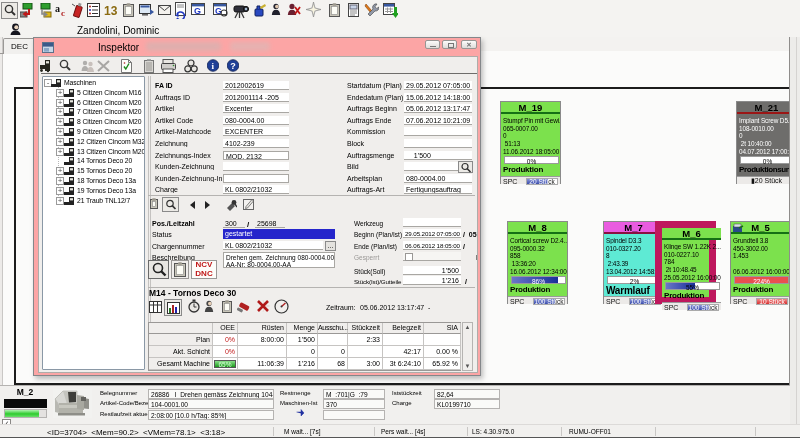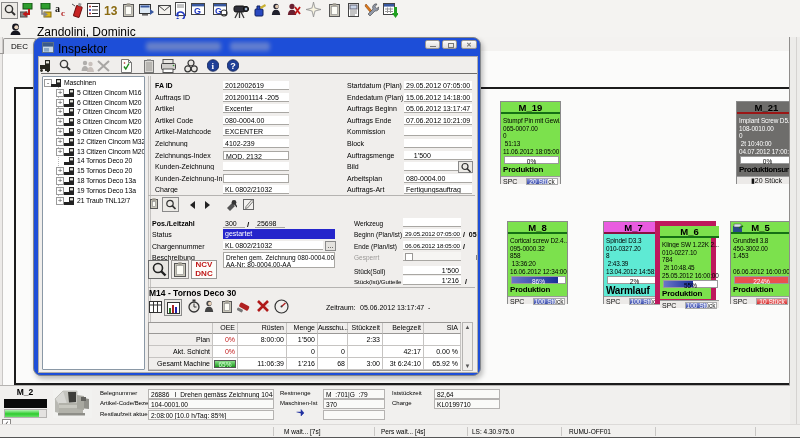--- a/index.html
+++ b/index.html
@@ -1,18 +1,18 @@
 <!DOCTYPE html>
 <html><head><meta charset="utf-8"><style>
 *{margin:0;padding:0;box-sizing:border-box;}
 html,body{width:800px;height:438px;}
 body{position:relative;font-family:"Liberation Sans",sans-serif;background:#f3f2f0;overflow:hidden;font-size:8px;color:#000;}
 .a{position:absolute;}
 .lbl{position:absolute;font-size:7px;white-space:nowrap;}
-.lbl8{position:absolute;font-size:12px;white-space:nowrap;}
+.lbl8{position:absolute;font-size:10px;white-space:nowrap;margin-left:40px;}
 .vbox{position:absolute;background:#fff;border-bottom:1px solid #a9a7a3;font-size:7px;white-space:nowrap;overflow:hidden;padding:1px 0 0 2px;height:9px;}
 .pbox{position:absolute;width:8px;height:8px;border:1px solid #9a9a9a;background:#fff;font-size:8px;line-height:6px;text-align:center;color:#555;}
 .tr-txt{position:absolute;font-size:6.8px;white-space:nowrap;letter-spacing:-0.1px;}
 </style></head><body>
 <div class="a" style="left:0;top:0;width:800px;height:21px;background:#f4f3f1;"></div>
 <svg class="a" style="left:1px;top:2px;" width="17" height="17" viewBox="0 0 17 17">
     <rect x="0.5" y="0.5" width="16" height="16" fill="#eceae6" stroke="#8a8a8a"></rect>
     <g transform="translate(2,2)">
       <circle cx="6" cy="5" r="3.6" fill="none" stroke="#303030" stroke-width="1.4"></circle>
       <line x1="8.6" y1="7.6" x2="12" y2="11" stroke="#303030" stroke-width="2"></line>
@@ -225,21 +225,21 @@
       <div class="a" style="left:0;top:74px;width:59px;height:8px;background:#eceae8;border-top:1px solid #9a9a9a;font-size:7px;">
         <span class="a" style="left:2px;top:0.5px;color:#111;">SPC</span>
         <div class="a" style="left:25px;top:0.5px;width:32px;height:7px;background:#fff;border:1px solid #aaa;overflow:hidden;">
           <div class="a" style="left:0;top:0;width:30px;height:6px;color:#222;font-size:6.5px;text-align:center;line-height:6px;">100 Stück</div>
           <div class="a" style="left:0;top:0;width:21px;height:7px;background:linear-gradient(#8a96d8,#1a2f9a);overflow:hidden;">
             <div class="a" style="left:0;top:0;width:30px;height:6px;color:#fff;font-size:6.5px;text-align:center;line-height:6px;">100 Stück</div>
           </div>
         </div>
       </div>
     </div>
-<div class="a" style="left:655px;top:184px;width:61px;height:83px;border:5px solid #be185d;background:#7ce14d;">
+<div class="a" style="left:655px;top:184px;width:61px;height:83px;border:7px solid #be185d;background:#7ce14d;">
       <div class="a" style="left:0;top:0;width:59px;height:12px;background:#7ce14d;border-bottom:2px solid #157015;text-align:center;font-size:9.5px;font-weight:bold;color:#000;padding-top:0px;">M_6</div>
       <div class="a" style="left:2px;top:15px;width:57px;font-size:6.4px;color:#000;white-space:nowrap;overflow:hidden;letter-spacing:-0.1px;">Klinge SW 1.22K 2...</div>
       <div class="a" style="left:2px;top:22.7px;width:57px;font-size:6.4px;color:#000;white-space:nowrap;overflow:hidden;letter-spacing:-0.1px;">010-0227.10</div>
       <div class="a" style="left:2px;top:30.4px;width:57px;font-size:6.4px;color:#000;white-space:nowrap;overflow:hidden;letter-spacing:-0.1px;">784</div>
       <div class="a" style="left:2px;top:38.1px;width:57px;font-size:6.4px;color:#000;white-space:nowrap;overflow:hidden;letter-spacing:-0.1px;">&nbsp;2t 10:48.45</div>
       <div class="a" style="left:2px;top:45.800000000000004px;width:57px;font-size:6.4px;color:#000;white-space:nowrap;overflow:hidden;letter-spacing:-0.1px;">25.05.2012 16:00:00</div>
       <div class="a" style="left:3px;top:54px;width:55px;height:8px;background:#fff;border:1px solid #9a9a9a;">
         <div class="a" style="left:0;top:0;width:55%;height:6px;background:linear-gradient(90deg,#6a76c8,#1a2f9a);"></div>
         <div class="a" style="left:0;top:0.5px;width:53px;text-align:center;font-size:6.5px;color:#000;">55%</div>
       </div>
@@ -270,21 +270,21 @@
         <div class="a" style="left:0;top:0;width:100%;height:6px;background:#e85050;"></div>
         <div class="a" style="left:0;top:0.5px;width:53px;text-align:center;font-size:6.5px;color:#fff;">224%</div>
       </div>
       <div class="a" style="left:2px;top:63px;font-size:8px;font-weight:bold;color:#000;white-space:nowrap;width:58px;overflow:hidden;letter-spacing:-0.2px;">Produktion</div>
       <div class="a" style="left:0;top:74px;width:59px;height:8px;background:#eceae8;border-top:1px solid #9a9a9a;font-size:7px;">
         <span class="a" style="left:2px;top:0.5px;color:#111;">SPC</span>
         <div class="a" style="left:25px;top:0.5px;width:32px;height:7px;background:linear-gradient(#f08a8a,#d83030);border:1px solid #aaa;color:#fff;font-size:6.5px;text-align:center;line-height:6px;">10 Stück</div>
       </div>
     </div>
 </div>
-<div class="a" style="left:33px;top:37px;width:448px;height:339px;background:#1d4ed8;border:1px solid #84878a;border-radius:8px;box-shadow:2px 3px 5px rgba(0,0,0,0.25);">
+<div class="a" style="left:33px;top:37px;width:448px;height:339px;background:#fca5a5;border:1px solid #84878a;border-radius:0;box-shadow:2px 3px 5px rgba(0,0,0,0.25);">
     <svg class="a" style="left:8px;top:4px;" width="12" height="11" viewBox="0 0 12 11">
       <rect x="0.5" y="0.5" width="11" height="10" fill="#c8d8e8" stroke="#5a708a"></rect>
       <rect x="1" y="1" width="10" height="3.6" fill="#3a5a8a"></rect>
       <rect x="2" y="6" width="5" height="3.6" fill="#8aa8c8"></rect>
     </svg>
     <div class="lbl8" style="left:24px;top:4px;">Inspektor</div>
     <div class="a" style="left:112px;top:4px;width:75px;height:9px;background:#bdbbb9;opacity:.45;filter:blur(2px);border-radius:3px;"></div>
     <div class="a" style="left:196px;top:4px;width:40px;height:9px;background:#c6c4c2;opacity:.4;filter:blur(2px);border-radius:3px;"></div>
     <div class="a" style="left:391px;top:2px;width:15px;height:9px;background:linear-gradient(#fcfbfa,#dedcd9);border:1px solid #989694;border-radius:2px;">
       <div class="a" style="left:4px;top:4.5px;width:6px;height:1.2px;background:#777;"></div>
@@ -709,16 +709,17 @@
     <div class="a" style="left:434px;top:13px;width:66px;height:10px;background:#fafaf8;border:1px solid #b5b3b1;font-size:6.6px;padding:1px 0 0 2px;white-space:nowrap;overflow:hidden;">KL0199710</div>
   </div>
 <div class="a" style="left:2px;top:419px;width:9px;height:9px;background:#fff;border:1px solid #8a8886;font-size:7px;line-height:7px;text-align:center;color:#333;">✓</div>
 <div class="a" style="left:0;top:424px;width:800px;height:14px;background:#f1f0ee;border-top:1px solid #dcdad8;border-bottom:1px solid #555;">
     <div class="a" style="left:273px;top:2px;width:1px;height:9px;background:#c9c7c5;"></div>
     <div class="a" style="left:374px;top:2px;width:1px;height:9px;background:#c9c7c5;"></div>
     <div class="a" style="left:467px;top:2px;width:1px;height:9px;background:#c9c7c5;"></div>
     <div class="a" style="left:561px;top:2px;width:1px;height:9px;background:#c9c7c5;"></div>
     <div class="a" style="left:655px;top:2px;width:1px;height:9px;background:#c9c7c5;"></div>
     <div class="a" style="left:755px;top:2px;width:1px;height:9px;background:#c9c7c5;"></div>
+    <div class="lbl" style="left:47px;top:3px;font-size:8px;">&lt;ID=3704&gt;&nbsp; &lt;Mem=90.2&gt;&nbsp; &lt;VMem=78.1&gt;&nbsp; &lt;3:18&gt;</div>
     <div class="lbl" style="left:284px;top:3px;font-size:6.5px;">M wait... [7s]</div>
     <div class="lbl" style="left:381px;top:3px;font-size:6.5px;">Pers wait... [4s]</div>
     <div class="lbl" style="left:472px;top:3px;font-size:6.5px;">LS: 4.30.975.0</div>
     <div class="lbl" style="left:569px;top:3px;font-size:6.5px;">RUMU-OFF01</div>
   </div>
 </body></html>

